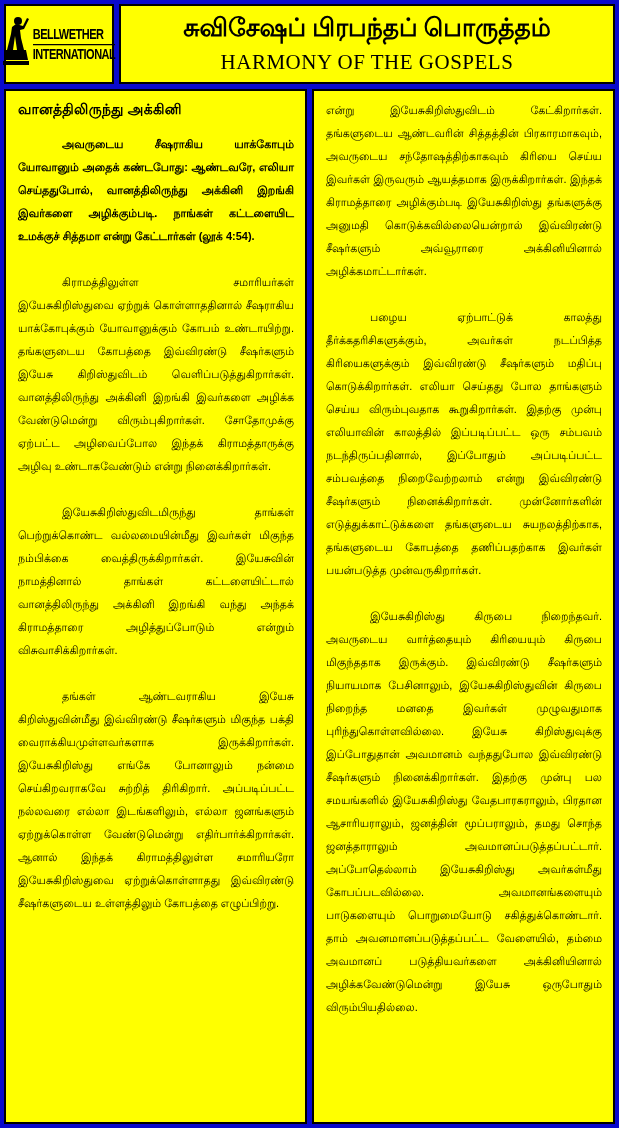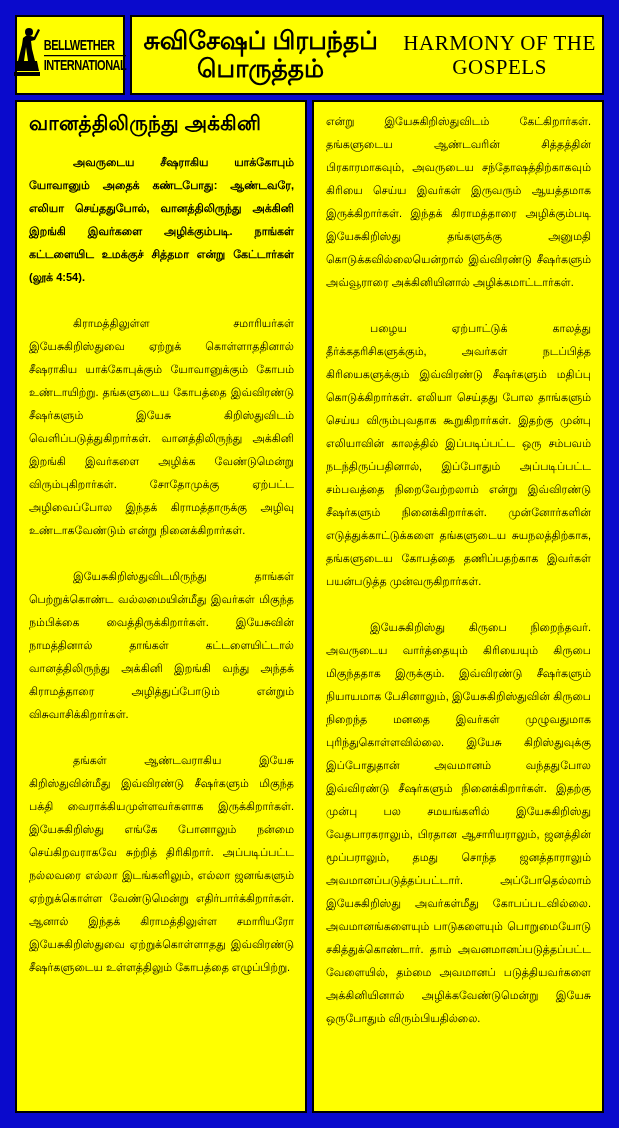--- a/index.html
+++ b/index.html
@@ -3,21 +3,21 @@
 <meta charset="utf-8">
 <style>
   * { margin: 0; padding: 0; box-sizing: border-box; }
   html, body { background: #444; }
   body { width: 619px; }
 
   .page {
     width: 619px;
     height: 1128px;
     background: #0A0ACC;
-    padding: 15px;
+    padding: 4px;
     display: flex;
     flex-direction: column;
     font-family: "Liberation Sans", sans-serif;
     color: #000;
   }
 
   
   .header-row {
     display: flex;
     gap: 5px;
@@ -45,21 +45,21 @@
     transform: scaleY(1.25);
     white-space: nowrap;
   }
   .logo-text .u { border-bottom: 1.5px solid #000; padding-bottom: 1px; }
 
   .title-box {
     flex: 1;
     background: #FFFF00;
     border: 2px solid #000;
     display: flex;
-    flex-direction: row;
+    flex-direction: column;
     align-items: center;
     justify-content: center;
     gap: 8px;
     text-align: center;
   }
   .title-tamil {
     font-family: "Liberation Serif", serif;
     font-weight: bold;
     font-size: 25px;
     line-height: 28px;
@@ -82,21 +82,21 @@
   }
   .col {
     flex: 1;
     background: #FFFF00;
     border: 2px solid #000;
     padding: 8px 11px 8px 12px;
     overflow: hidden;
   }
   .section-heading {
     font-weight: bold;
-    font-size: 20px;
+    font-size: 14px;
     margin: 2px 0 14px 0;
     letter-spacing: 0.3px;
   }
   .para {
     font-size: 11px;
     line-height: 23px;
     text-align: justify;
     text-indent: 44px;
     margin-bottom: 23px;
   }

